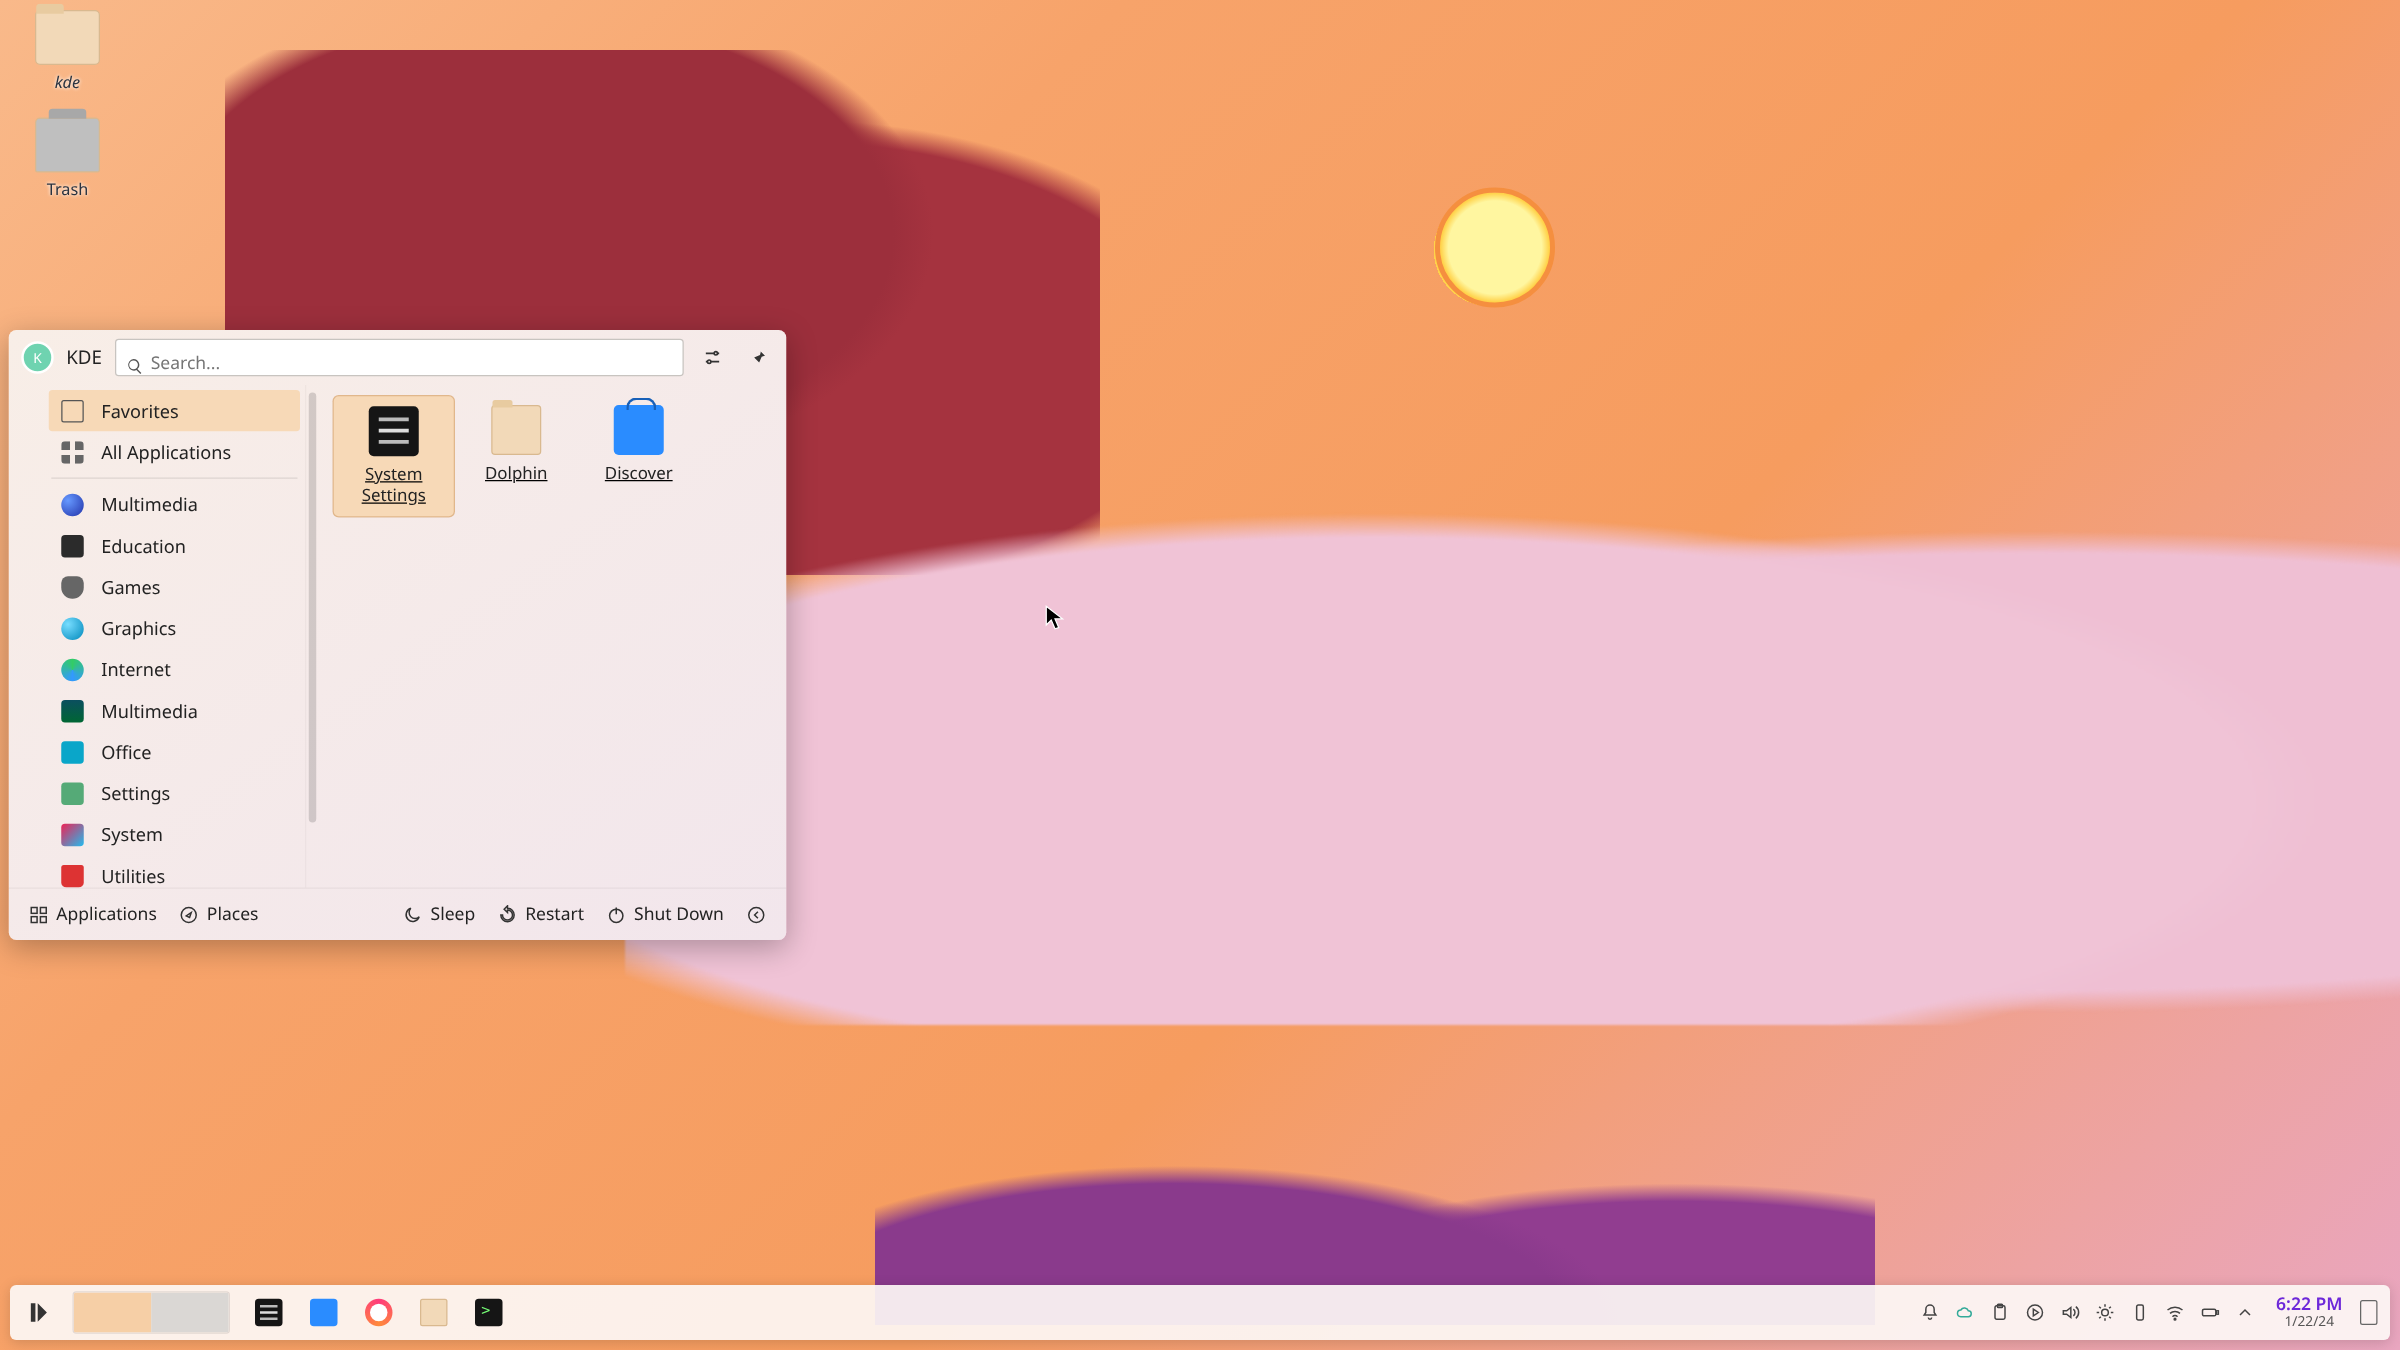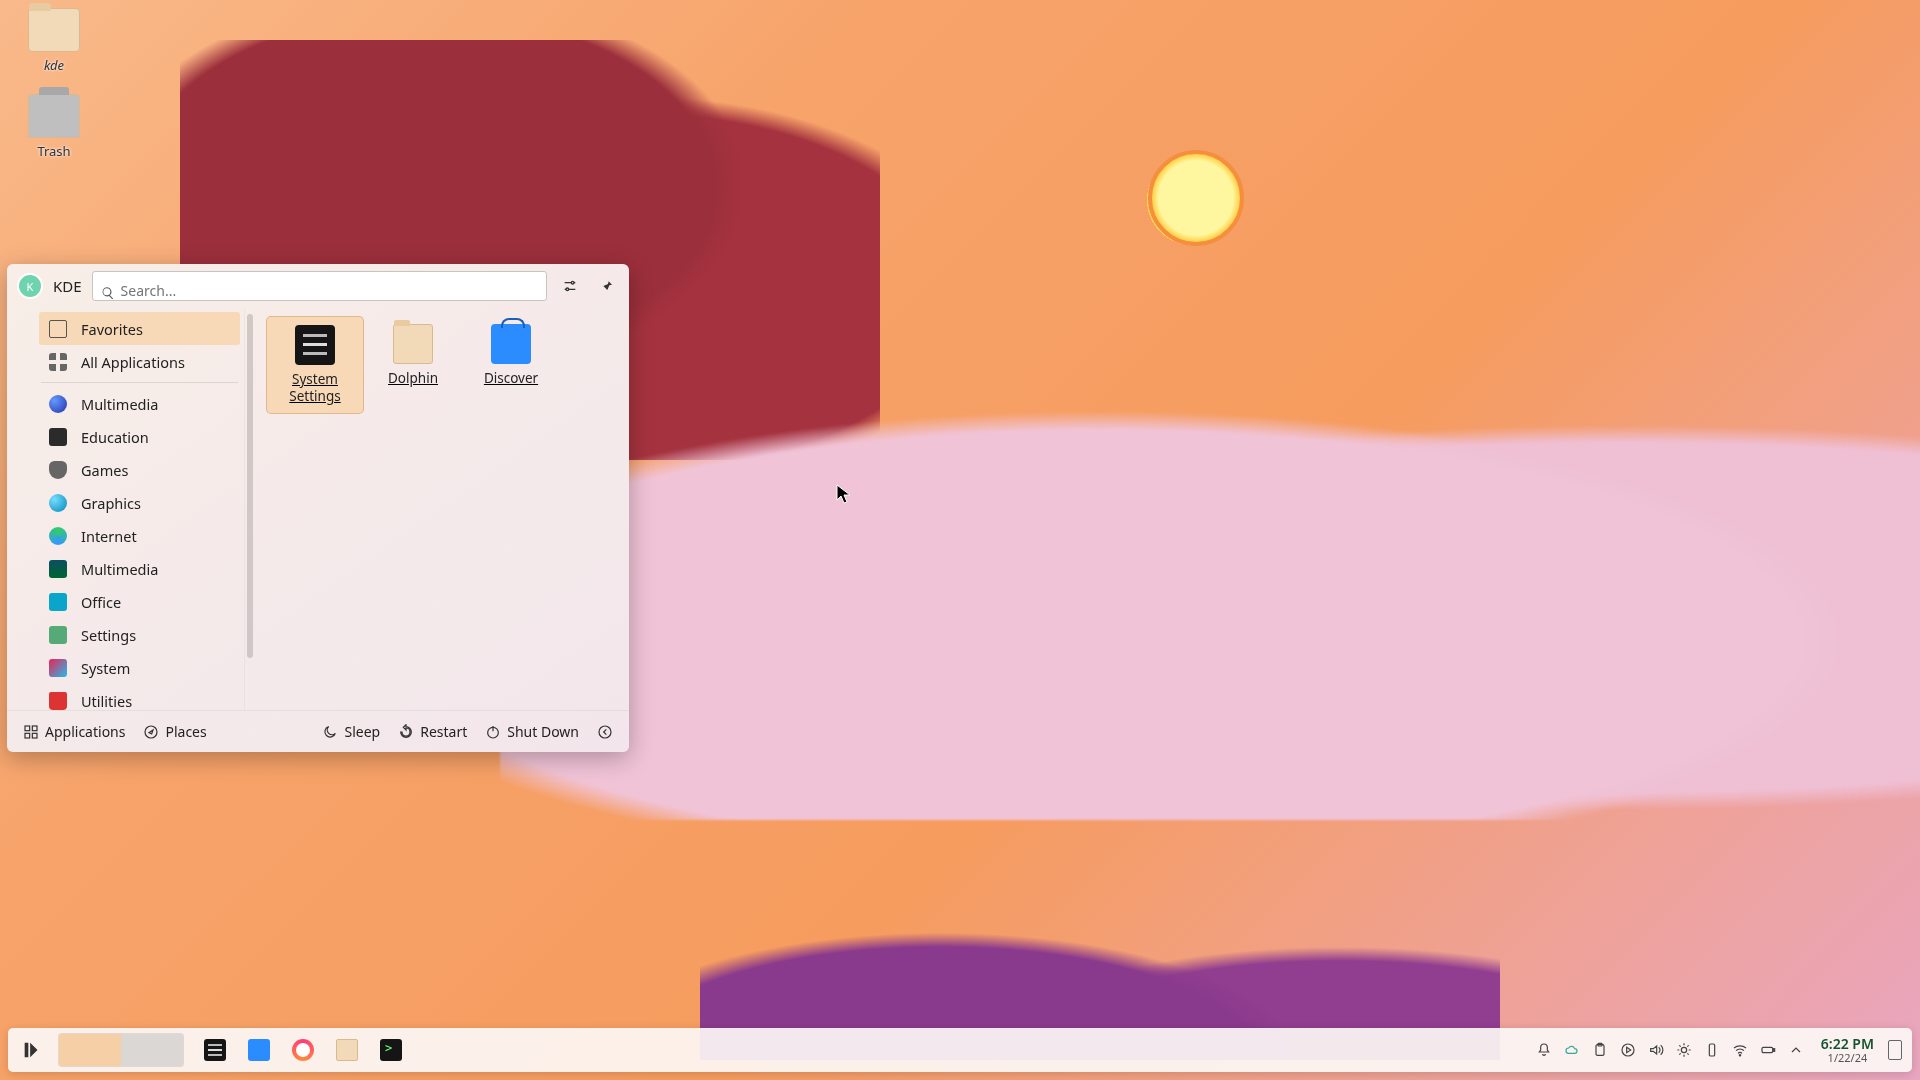--- a/index.html
+++ b/index.html
@@ -132,21 +132,21 @@
 .tic.discover { background:#2a8cff; border-radius:3px; }
 .tic.ff { border-radius:50%; background:conic-gradient(#ff3b7b,#ff8a3b,#ff3b7b); }
 .tic.ff::after{ content:""; position:absolute; inset:4px; border-radius:50%; background:#fff;}
 .tic.folder { background:#f2d9b8; border:1px solid #d9b98f; border-radius:2px; }
 .tic.term { background:#151515; border-radius:3px; }
 .tic.term::after { content:">"; color:#7f7; position:absolute; left:5px; top:2px; font-size:12px; font-family:monospace; }
 .tb-spacer { flex:1; }
 .tray-icon { width:22px; height:22px; display:flex; align-items:center; justify-content:center; cursor:pointer; }
 .tray-icon svg { width:16px; height:16px; stroke:#444; fill:none; stroke-width:1.8; }
 .clock { margin:0 8px; text-align:center; line-height:1.1; cursor:pointer; }
-.clock .time { font-size:14px; font-weight:600; color:#14532d; }
+.clock .time { font-size:14px; font-weight:600; color:#6d28d9; }
 .clock .date { font-size:11px; color:#555; }
 .peek { width:14px; height:20px; border:1.5px solid #666; border-radius:2px; cursor:pointer; }
 
 
 .cursor { position:absolute; left:836px; top:484px; z-index:20; }
 .cursor svg { width:16px; height:22px; }
 </style>
 </head>
 <body>
 

